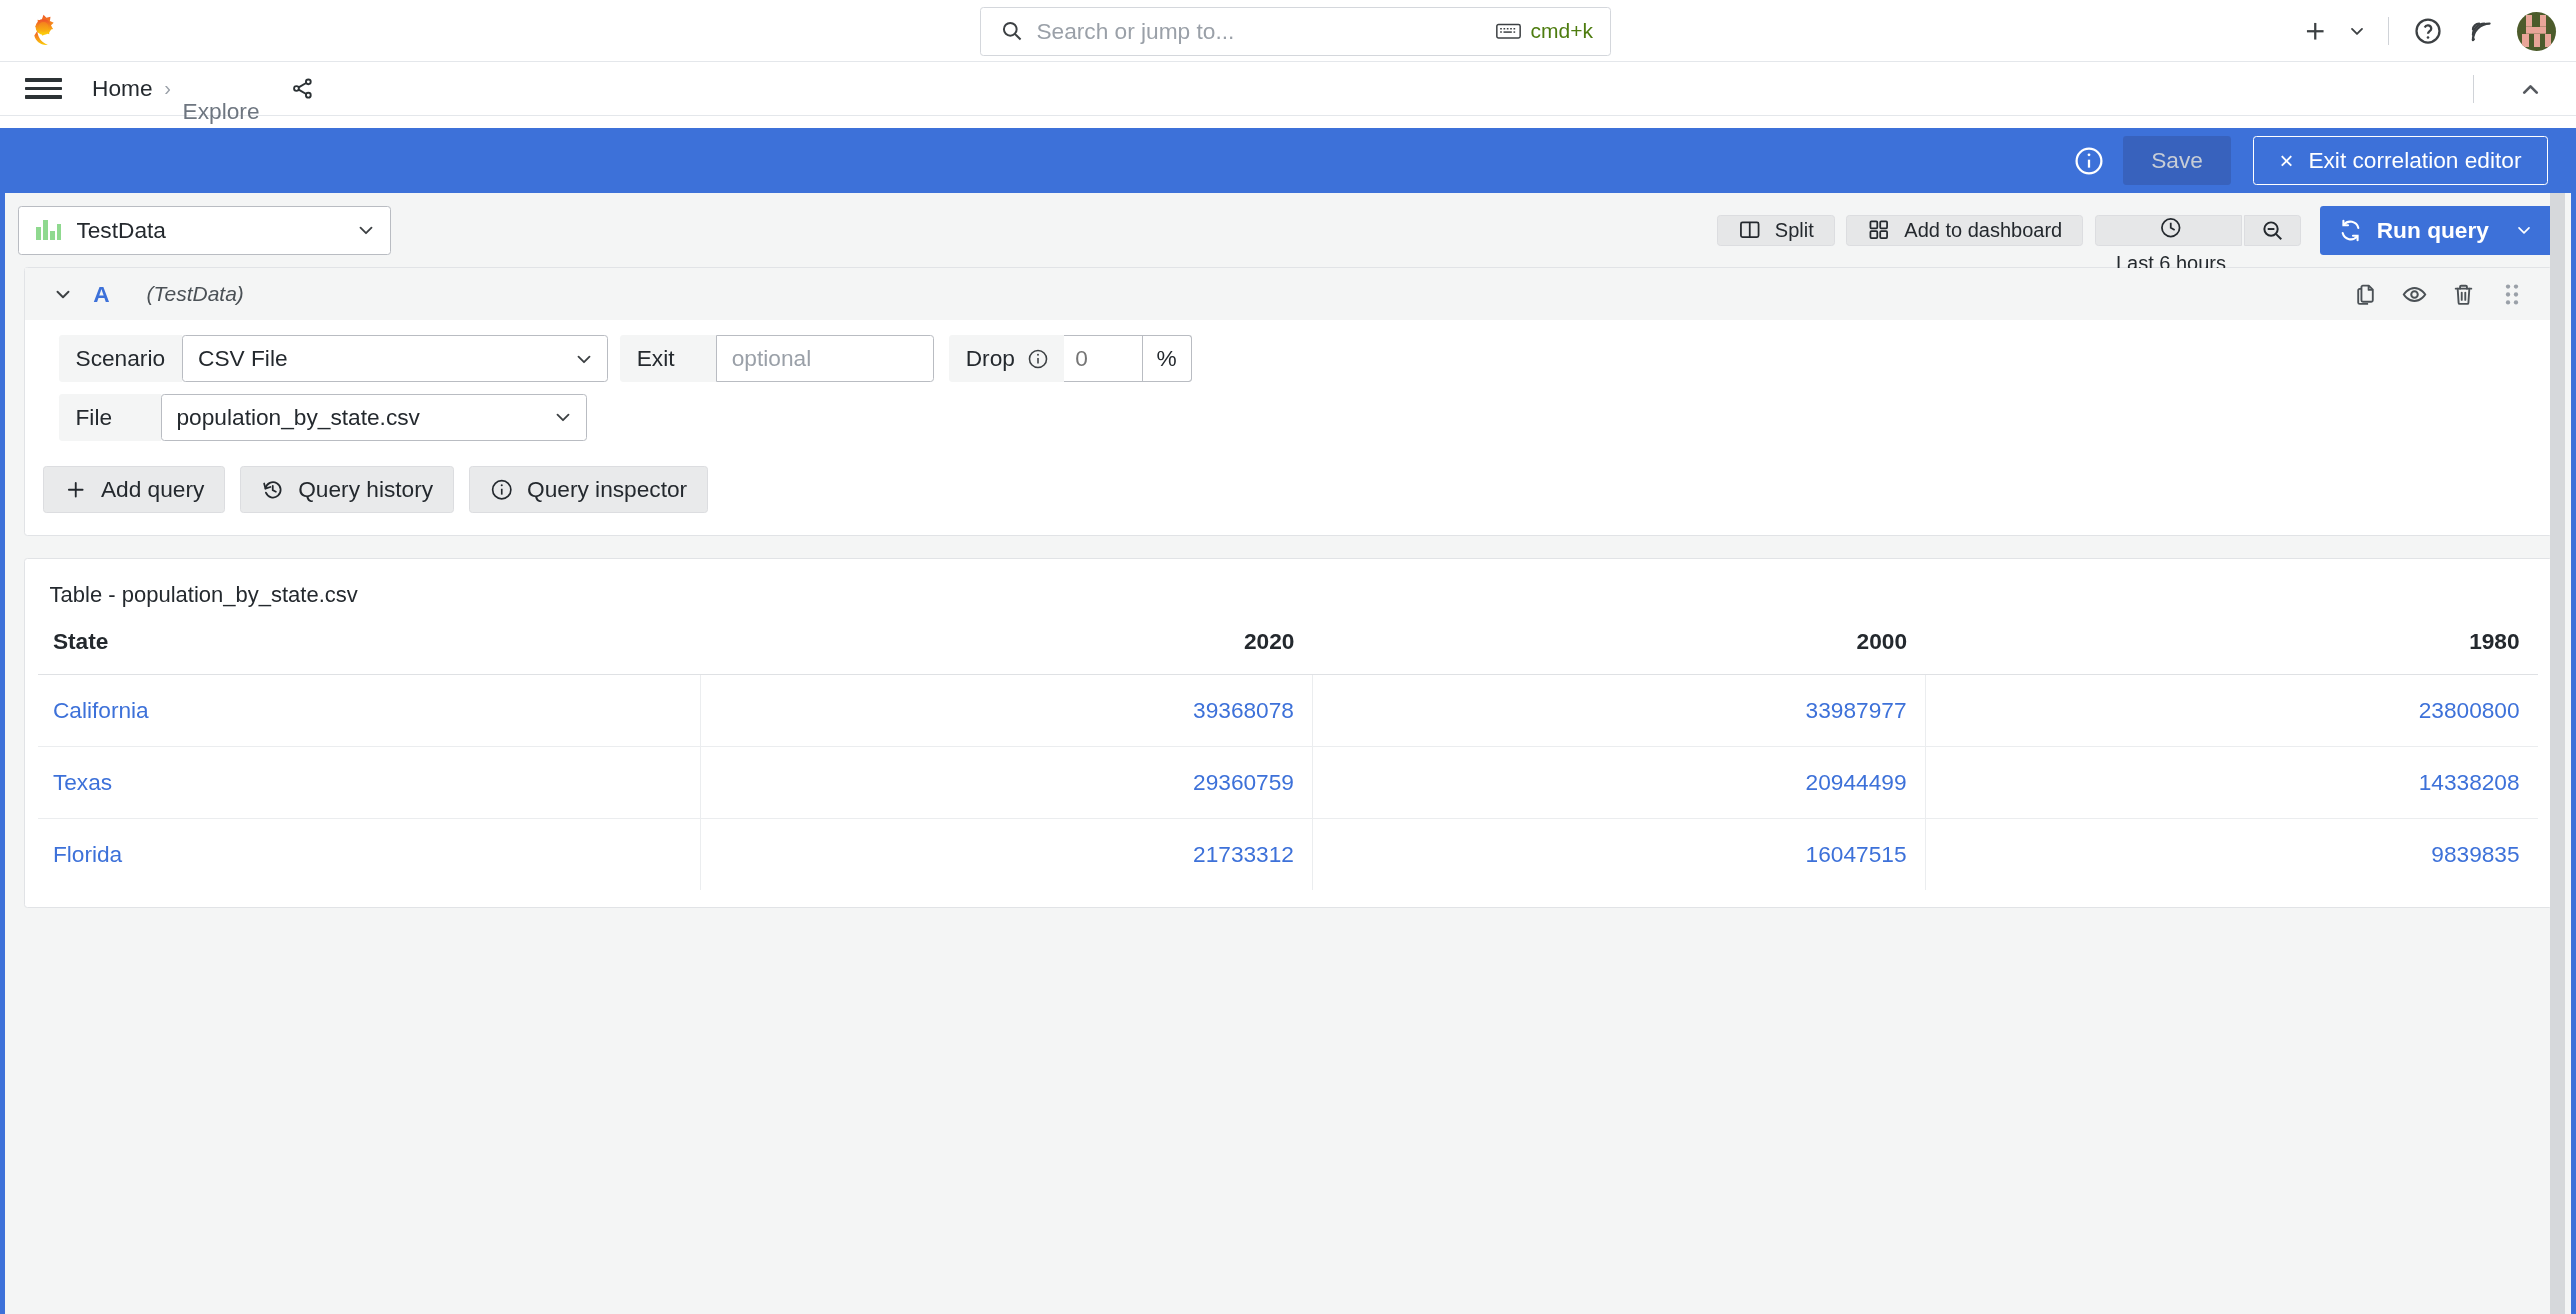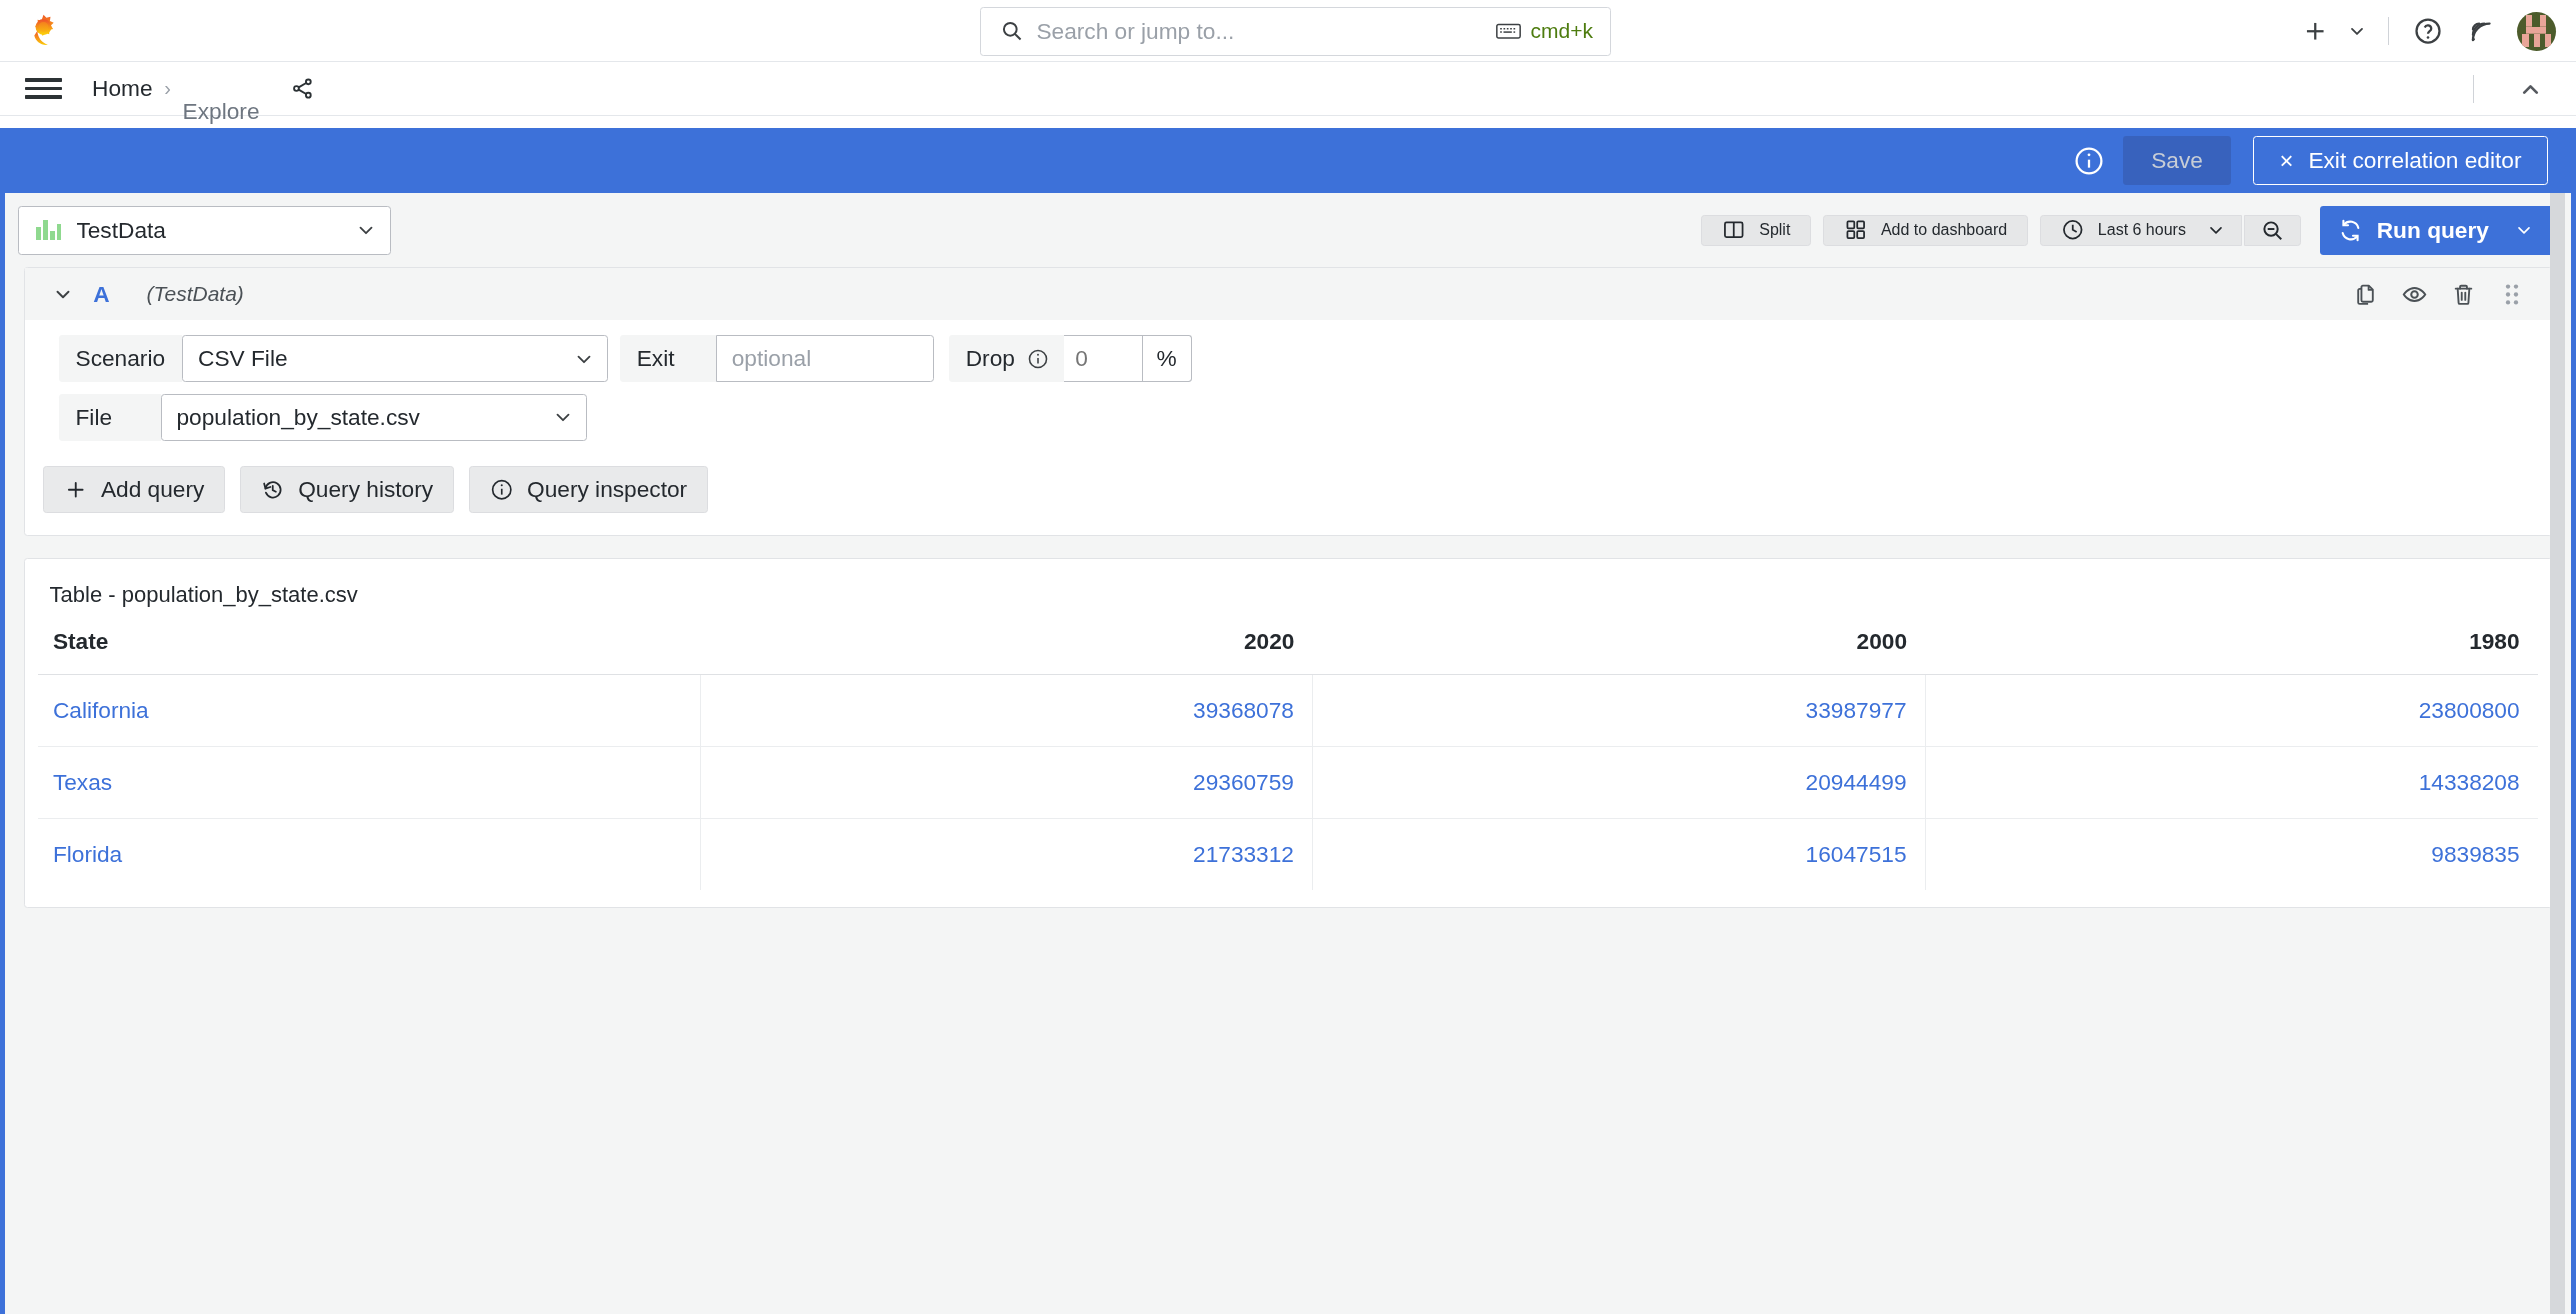--- a/index.html
+++ b/index.html
@@ -155,26 +155,26 @@
   .ds-icon i { display:block; width: 5px; background: #8fd98f; }
 
   .tb-right { margin-left: auto; display: flex; align-items: center; gap: 11.7px; }
   .tb-btn {
     height: 31px;
     background: #e6e7e8;
     border: 0.8px solid #dcdde0;
     border-radius: 3.4px;
     display: flex; align-items: center; gap: 13.4px;
     padding: 0 20px;
-    font-size: 16px; color: #24292e;
+    font-size: 20px; color: #24292e;
     font-family: "Liberation Sans", sans-serif;
     cursor: pointer; white-space: nowrap;
   }
   .tb-group { display: flex; align-items: center; gap: 2.5px; }
-  .tb-btn.timepick { border-radius: 3.4px 0 0 3.4px; padding-right: 15px; }
+  .tb-btn.timepick { border-radius: 3.4px 0 0 3.4px; padding-right: 15px; flex-direction: column; }
   .tb-btn.zoomout { border-radius: 0 3.4px 3.4px 0; padding: 0 15px; }
   .btn-run {
     height: 49px;
     background: #3d71d9;
     border: none; border-radius: 3.4px;
     color: #fff; font-size: 22.7px; font-weight: bold;
     display: flex; align-items: center; gap: 13.4px;
     padding: 0 18.5px 0 18.5px;
     font-family: "Liberation Sans", sans-serif;
     cursor: pointer;

